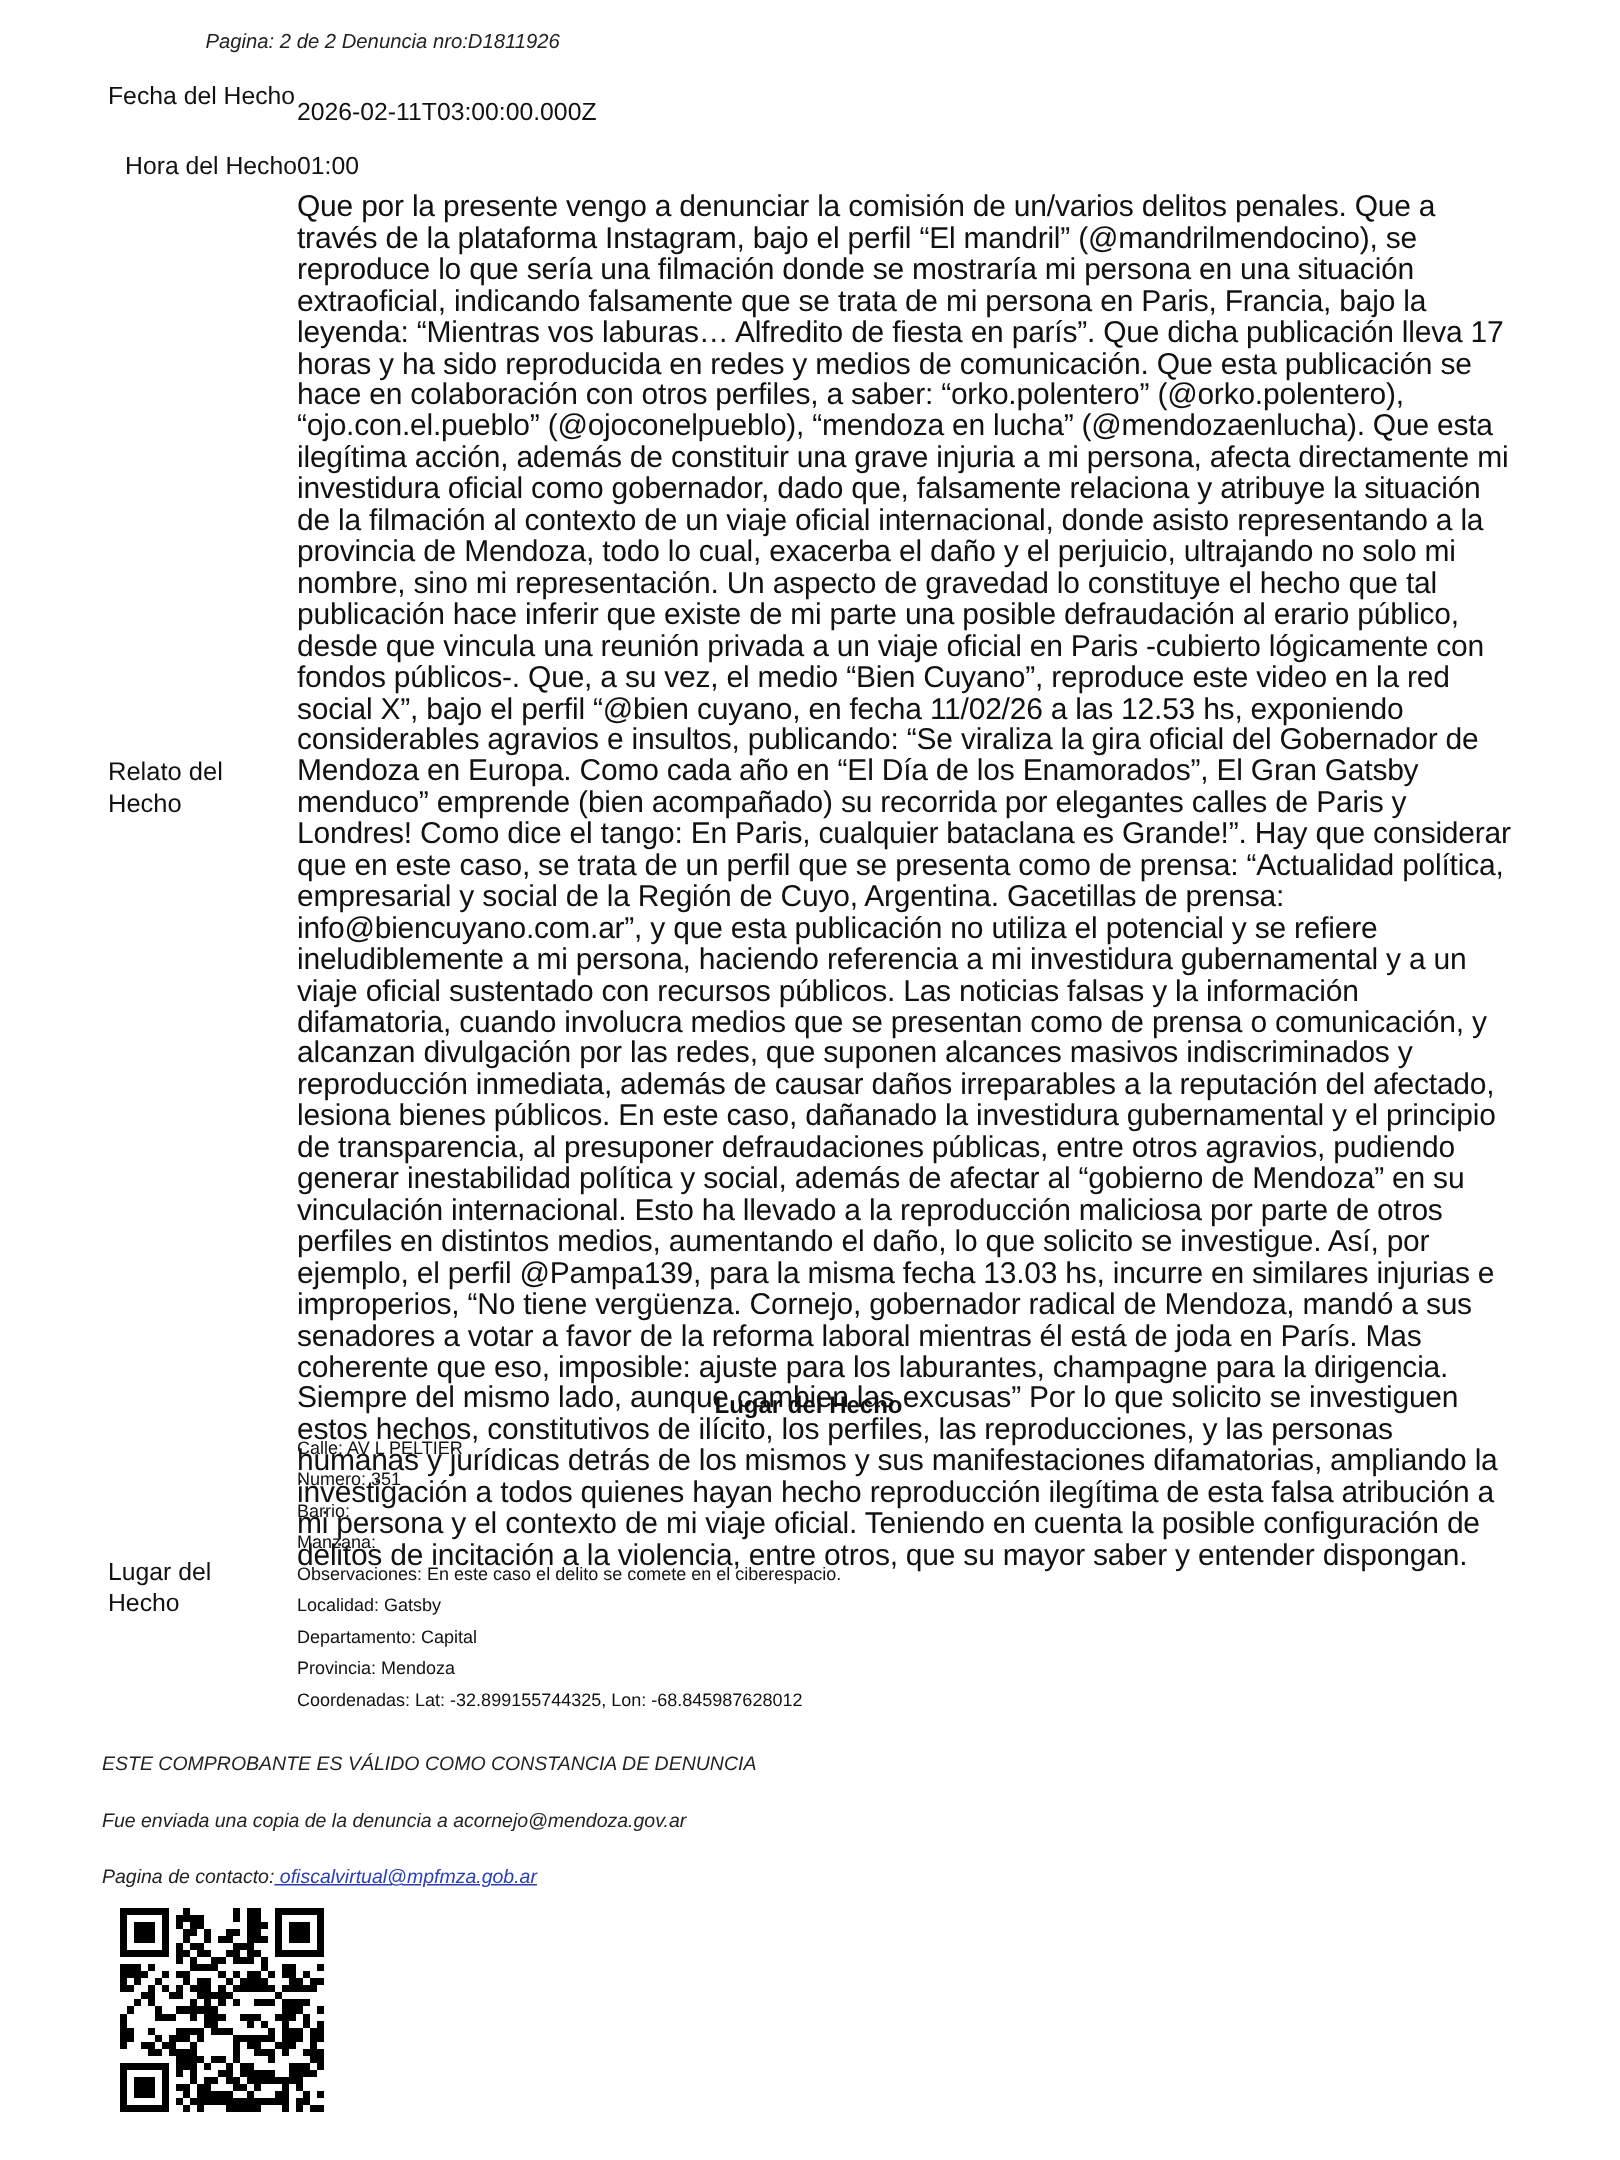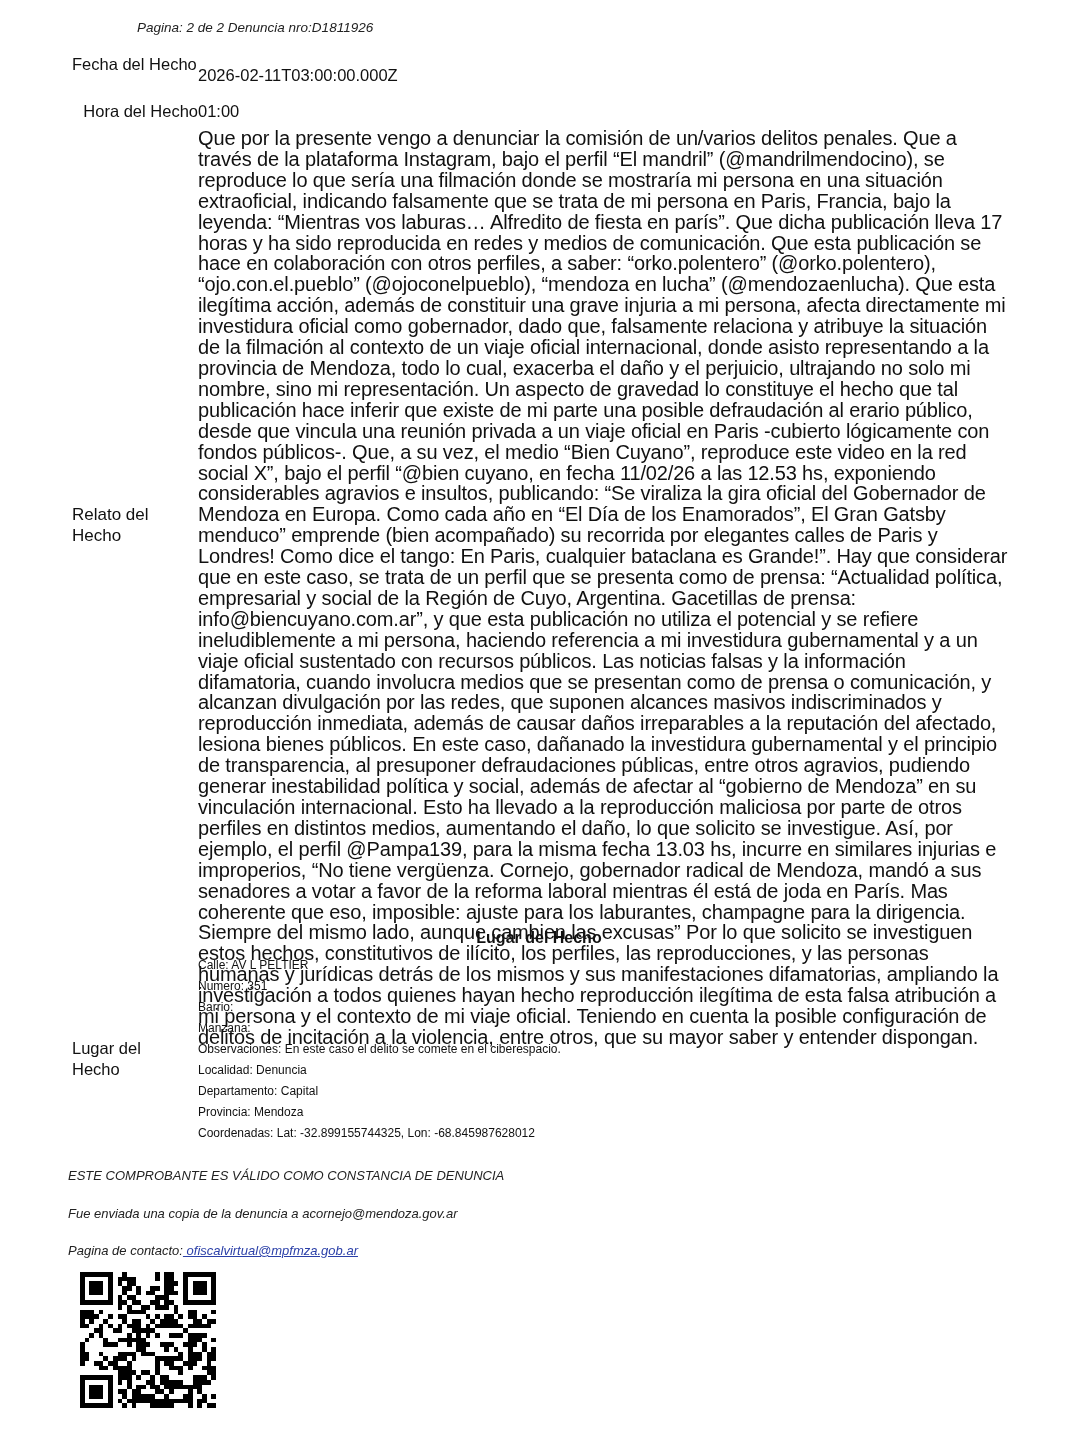--- a/index.html
+++ b/index.html
@@ -68,21 +68,21 @@
 <div class="relato">Que por la presente vengo a denunciar la comisión de un/varios delitos penales. Que a través de la plataforma Instagram, bajo el perfil “El mandril” (@mandrilmendocino), se reproduce lo que sería una filmación donde se mostraría mi persona en una situación extraoficial, indicando falsamente que se trata de mi persona en Paris, Francia, bajo la leyenda: “Mientras vos laburas… Alfredito de fiesta en parís”. Que dicha publicación lleva 17 horas y ha sido reproducida en redes y medios de comunicación. Que esta publicación se hace en colaboración con otros perfiles, a saber: “orko.polentero” (@orko.polentero), “ojo.con.el.pueblo” (@ojoconelpueblo), “mendoza en lucha” (@mendozaenlucha). Que esta ilegítima acción, además de constituir una grave injuria a mi persona, afecta directamente mi investidura oficial como gobernador, dado que, falsamente relaciona y atribuye la situación de la filmación al contexto de un viaje oficial internacional, donde asisto representando a la provincia de Mendoza, todo lo cual, exacerba el daño y el perjuicio, ultrajando no solo mi nombre, sino mi representación. Un aspecto de gravedad lo constituye el hecho que tal publicación hace inferir que existe de mi parte una posible defraudación al erario público, desde que vincula una reunión privada a un viaje oficial en Paris -cubierto lógicamente con fondos públicos-. Que, a su vez, el medio “Bien Cuyano”, reproduce este video en la red social X”, bajo el perfil “@bien cuyano, en fecha 11/02/26 a las 12.53 hs, exponiendo considerables agravios e insultos, publicando: “Se viraliza la gira oficial del Gobernador de Mendoza en Europa. Como cada año en “El Día de los Enamorados”, El Gran Gatsby menduco” emprende (bien acompañado) su recorrida por elegantes calles de Paris y Londres! Como dice el tango: En Paris, cualquier bataclana es Grande!”. Hay que considerar que en este caso, se trata de un perfil que se presenta como de prensa: “Actualidad política, empresarial y social de la Región de Cuyo, Argentina. Gacetillas de prensa: info@biencuyano.com.ar”, y que esta publicación no utiliza el potencial y se refiere ineludiblemente a mi persona, haciendo referencia a mi investidura gubernamental y a un viaje oficial sustentado con recursos públicos. Las noticias falsas y la información difamatoria, cuando involucra medios que se presentan como de prensa o comunicación, y alcanzan divulgación por las redes, que suponen alcances masivos indiscriminados y reproducción inmediata, además de causar daños irreparables a la reputación del afectado, lesiona bienes públicos. En este caso, dañanado la investidura gubernamental y el principio de transparencia, al presuponer defraudaciones públicas, entre otros agravios, pudiendo generar inestabilidad política y social, además de afectar al “gobierno de Mendoza” en su vinculación internacional. Esto ha llevado a la reproducción maliciosa por parte de otros perfiles en distintos medios, aumentando el daño, lo que solicito se investigue. Así, por ejemplo, el perfil @Pampa139, para la misma fecha 13.03 hs, incurre en similares injurias e improperios, “No tiene vergüenza. Cornejo, gobernador radical de Mendoza, mandó a sus senadores a votar a favor de la reforma laboral mientras él está de joda en París. Mas coherente que eso, imposible: ajuste para los laburantes, champagne para la dirigencia. Siempre del mismo lado, aunque cambien las excusas” Por lo que solicito se investiguen estos hechos, constitutivos de ilícito, los perfiles, las reproducciones, y las personas humanas y jurídicas detrás de los mismos y sus manifestaciones difamatorias, ampliando la investigación a todos quienes hayan hecho reproducción ilegítima de esta falsa atribución a mi persona y el contexto de mi viaje oficial. Teniendo en cuenta la posible configuración de delitos de incitación a la violencia, entre otros, que su mayor saber y entender dispongan.</div>
 
 <div class="lugar-title">Lugar del Hecho</div>
 <div class="lugar-lbl">Lugar del Hecho</div>
 <div class="lugar-list">
   <div>Calle: AV L PELTIER</div>
   <div>Numero: 351</div>
   <div>Barrio:</div>
   <div>Manzana:</div>
   <div>Observaciones: En este caso el delito se comete en el ciberespacio.</div>
-  <div>Localidad: Denuncia</div>
+  <div>Localidad: Gatsby</div>
   <div>Departamento: Capital</div>
   <div>Provincia: Mendoza</div>
   <div>Coordenadas: Lat: -32.899155744325, Lon: -68.845987628012</div>
 </div>
 
 <div class="foot" id="f-valid">ESTE COMPROBANTE ES VÁLIDO COMO CONSTANCIA DE DENUNCIA</div>
 <div class="foot" id="f-copy">Fue enviada una copia de la denuncia a acornejo@mendoza.gov.ar</div>
 <div class="foot" id="f-contact">
   <span>Pagina de contacto:</span><a href="#"> ofiscalvirtual@mpfmza.gob.ar</a>
 </div>

